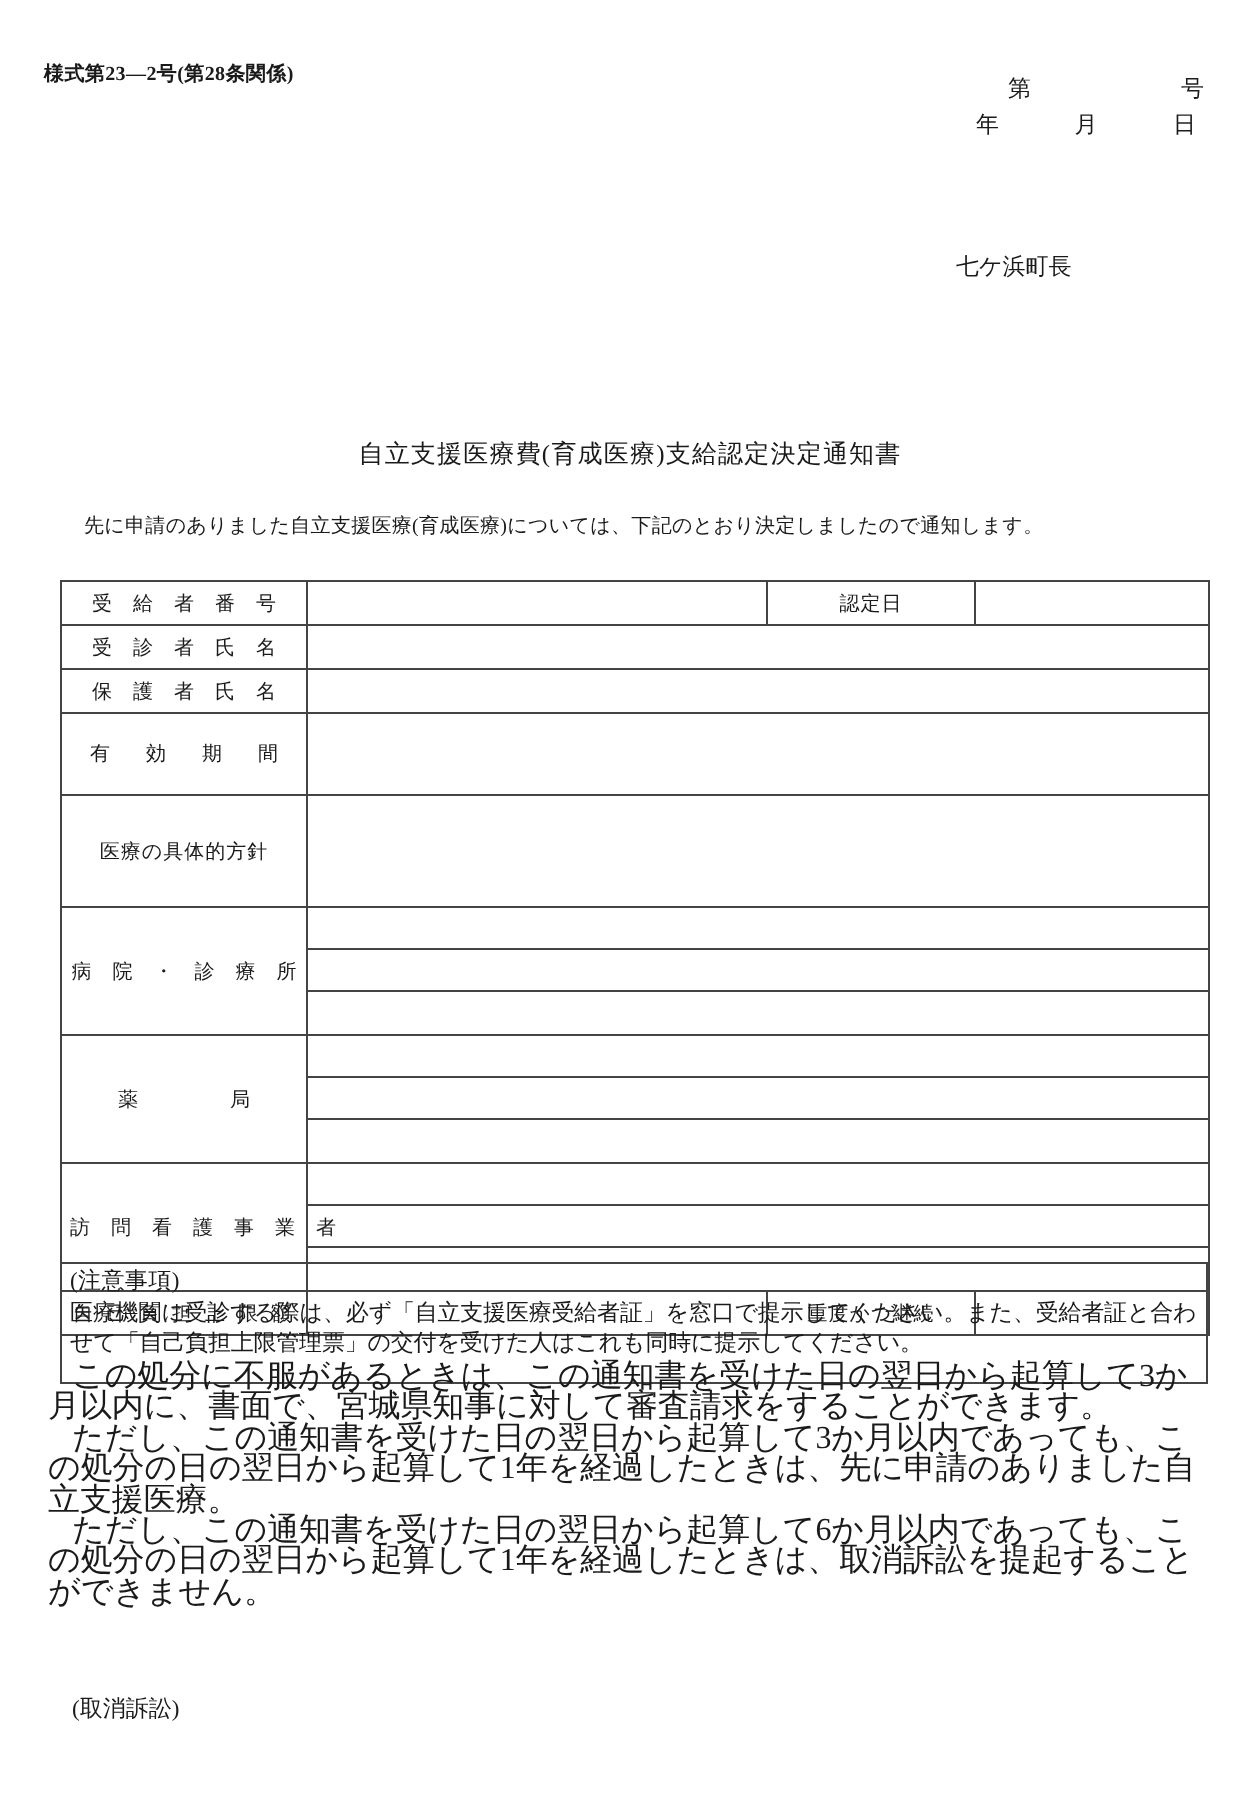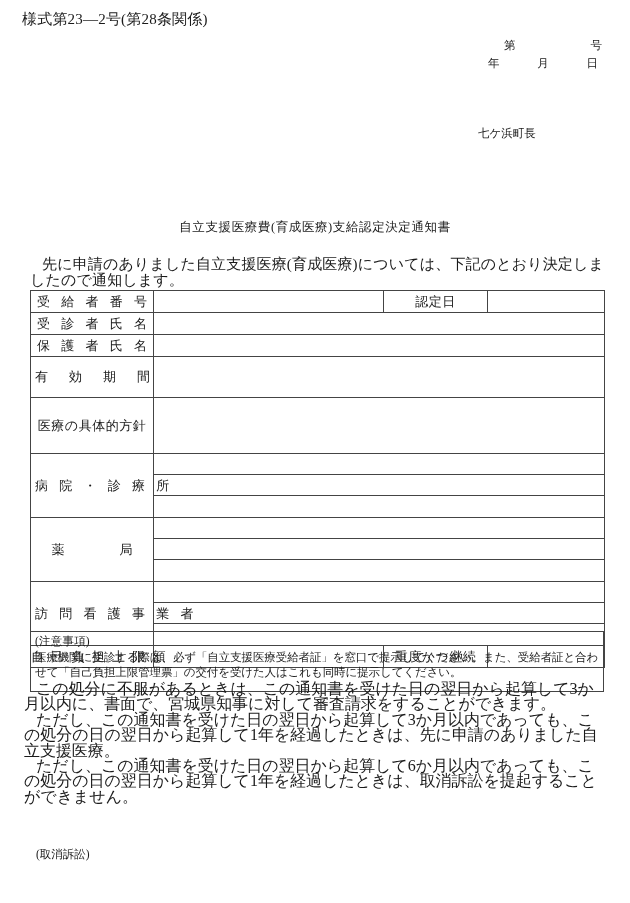--- a/index.html
+++ b/index.html
@@ -19,24 +19,25 @@
 
   .page {
     position: absolute;
     inset: 0;
   }
 
   
   .form-code {
     position: absolute;
     left: 22px;
-    top: 10px;
-    font-size: 15px;
+    top: 30px;
+    font-size: 10px;
     letter-spacing: 0.2px;
     white-space: nowrap;
+    font-weight: bold;
   }
   .doc-number-block {
     position: absolute;
     right: 22px;
     top: 36px;
     width: 130px;
     text-align: left;
     font-size: 11.5px;
   }
   .doc-number-line {
@@ -72,39 +73,39 @@
     font-size: 12.5px;
     letter-spacing: 0.6px;
     white-space: nowrap;
   }
 
   .intro {
     position: absolute;
     left: 30px;
     right: 16px;
     top: 256px;
-    font-size: 15px;
+    font-size: 10px;
     text-indent: 12px;
     line-height: 16px;
     letter-spacing: 0.15px;
   }
 
   
   .form-table {
     position: absolute;
     left: 30px;
     top: 290px;
     width: 574px;
     border-collapse: collapse;
     table-layout: fixed;
   }
   .form-table td {
     border: 1px solid #444;
     padding: 0;
-    font-size: 13px;
+    font-size: 10px;
     vertical-align: middle;
   }
   .lbl {
     width: 123px;
     text-align: center;
     letter-spacing: 4px;
     text-indent: 4px;
     white-space: nowrap;
   }
   .lbl-tight {

